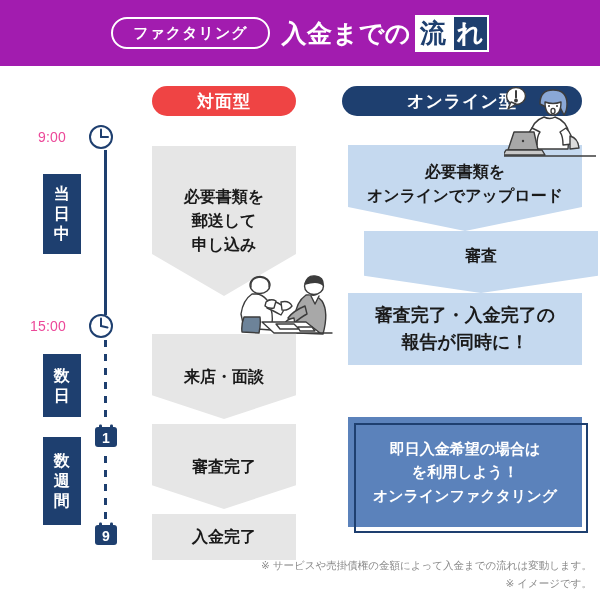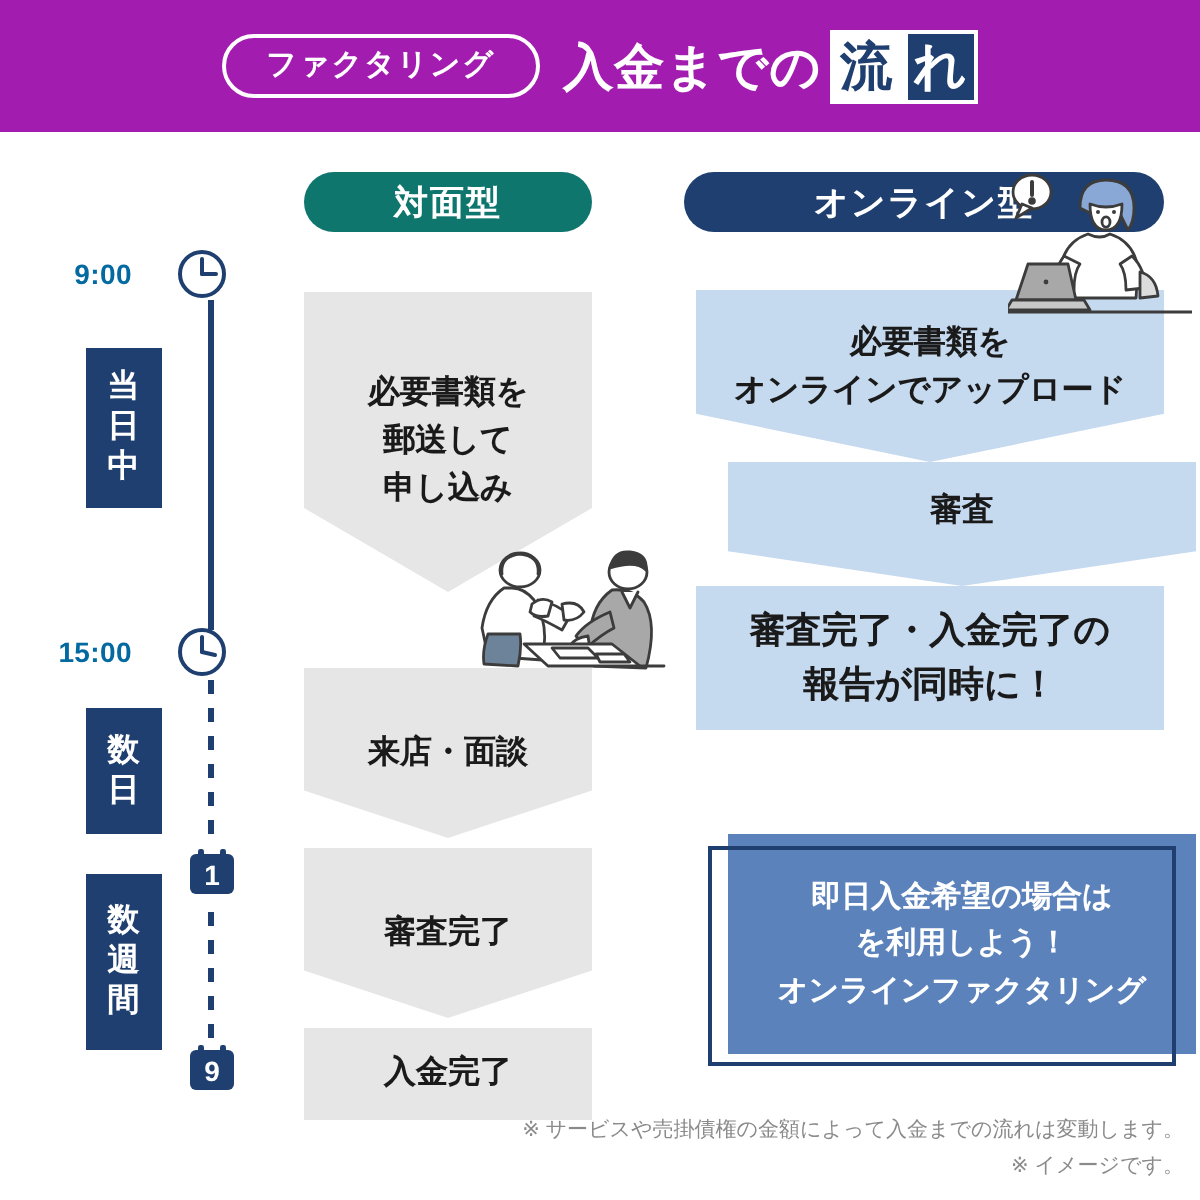--- a/index.html
+++ b/index.html
@@ -72,23 +72,23 @@
     box-sizing: border-box;
     font-size: 26px;
     line-height: 1;
   }
 
   
   #timeline { position: absolute; left: 0; top: 66px; width: 140px; height: 490px; }
 
   .time-label {
     position: absolute;
-    color: #0369a1;
+    color: #ec4899;
     font-size: 14px;
-    font-weight: bold;
+    font-weight: normal;
     text-align: right;
     width: 50px;
     letter-spacing: 0.2px;
   }
   .clock-icon { position: absolute; }
   .tl-line {
     position: absolute;
     left: 104px;
     width: 3px;
     background: #1e3f6f;
@@ -124,21 +124,21 @@
     position: absolute;
     border-radius: 999px;
     color: #ffffff;
     font-size: 17px;
     font-weight: bold;
     letter-spacing: 1px;
     display: flex;
     align-items: center;
     justify-content: center;
   }
-  #pill-offline { left: 152px; top: 86px; width: 144px; height: 30px; background: #0f766e; }
+  #pill-offline { left: 152px; top: 86px; width: 144px; height: 30px; background: #ef4444; }
   #pill-online  { left: 342px; top: 86px; width: 240px; height: 30px; background: #1e3f6f; }
 
   .step {
     position: absolute;
     display: flex;
     align-items: center;
     justify-content: center;
     text-align: center;
     font-weight: bold;
     line-height: 1.5;
@@ -173,21 +173,20 @@
     background: #5b82bb;
     color: #ffffff;
     display: flex;
     align-items: center;
     justify-content: center;
     text-align: center;
     font-size: 15px;
     font-weight: bold;
     line-height: 1.55;
     box-sizing: border-box;
-    margin-left: 16px;
   }
   #callout-border {
     position: absolute;
     left: 354px; top: 423px;
     width: 234px; height: 110px;
     border: 2px solid #1e3f6f;
     box-sizing: border-box;
     pointer-events: none;
   }
 

